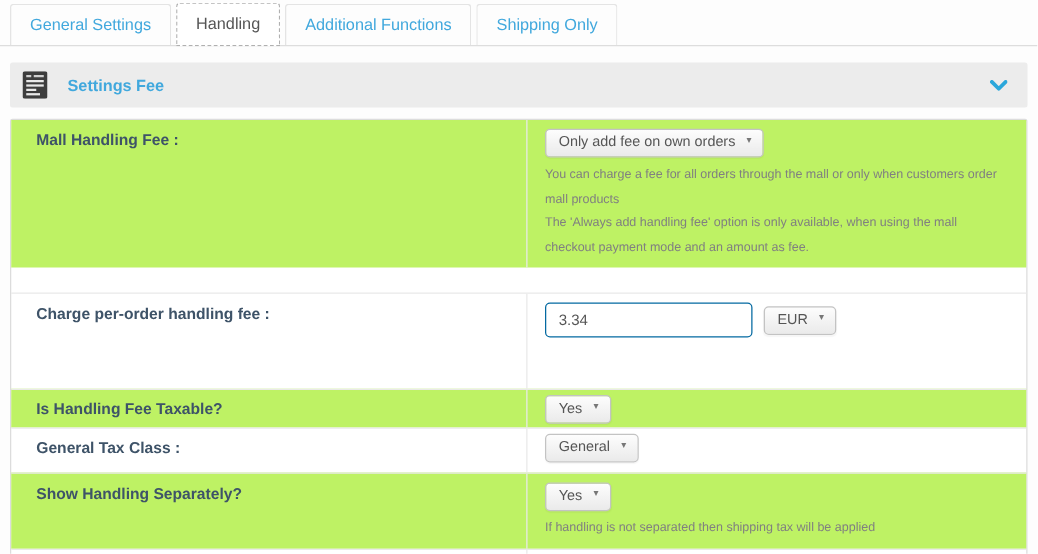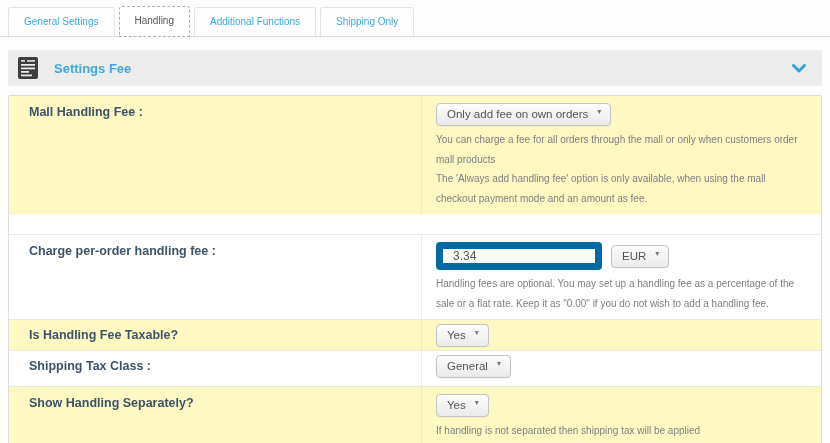--- a/index.html
+++ b/index.html
@@ -15,21 +15,21 @@
   .tabbar {
     padding: 2px 0 0 8px;
     border-bottom: 1px solid #dddddd;
     display: flex;
     align-items: flex-end;
     gap: 4px;
     height: 37px;
     background: #fdfdfd;
   }
   .tab {
-    font-size: 10px;
+    font-size: 13px;
     padding: 8px 15px 9px 15px;
     color: #41a8dd;
     background: #fdfdfd;
     border: 1px solid #e4e4e4;
     border-bottom: none;
     border-radius: 3px 3px 0 0;
     cursor: pointer;
     white-space: nowrap;
     position: relative;
   }
@@ -66,21 +66,21 @@
     margin: 0 8px;
     background: #ffffff;
     border: 1px solid #dcdcdc;
     border-radius: 2px;
   }
   .form-row {
     display: grid;
     grid-template-columns: 412px 1fr;
   }
   .form-row + .form-row { border-top: 1px solid #e9e9e9; }
-  .form-row.alt { background: #fef9c3; }
+  .form-row.alt { background: #bef264; }
   .cell-label {
     padding: 9px 15px 6px 20px;
     font-size: 12.5px;
     font-weight: 600;
     color: #3e5368;
   }
   .cell-field {
     border-left: 1px solid #e9e9e9;
     padding: 7px 16px 6px 14px;
   }
@@ -105,21 +105,21 @@
     color: #555;
     font-size: 11.5px;
     cursor: pointer;
     box-shadow: 0 1px 1px rgba(0,0,0,0.04);
     white-space: nowrap;
   }
   .caret { font-size: 8px; color: #777; line-height: 1; }
   .text-input {
     width: 166px;
     height: 28px;
-    border: 7px solid #0369a1;
+    border: 1px solid #0369a1;
     border-radius: 4px;
     padding: 0 10px;
     font-size: 12px;
     color: #555;
     background: #fff;
     font-family: "Liberation Sans", "DejaVu Sans", sans-serif;
     outline: none;
   }
   .inline-fields { display: flex; align-items: center; gap: 9px; }
   .help { margin-top: 4px; }
@@ -180,38 +180,35 @@
   <div class="form-row r2">
     <div class="cell-label">Charge per-order handling fee :</div>
     <div class="cell-field">
       <div class="inline-fields">
         <input class="text-input" type="text" value="3.34" style="">
         <button class="btn-select">
           <span>EUR</span>
           <span class="caret">▾</span>
         </button>
       </div>
-      <div class="help">
-        <p>Handling fees are optional. You may set up a handling fee as a percentage of the sale or a flat rate. Keep it as "0.00" if you do not wish to add a handling fee.</p>
-      </div>
     </div>
   </div>
 
   <div class="form-row alt r3">
     <div class="cell-label">Is Handling Fee Taxable?</div>
     <div class="cell-field">
       <button class="btn-select">
         <span>Yes</span>
         <span class="caret">▾</span>
       </button>
     </div>
   </div>
 
   <div class="form-row r4">
-    <div class="cell-label">Shipping Tax Class :</div>
+    <div class="cell-label">General Tax Class :</div>
     <div class="cell-field">
       <button class="btn-select">
         <span>General</span>
         <span class="caret">▾</span>
       </button>
     </div>
   </div>
 
   <div class="form-row alt r5">
     <div class="cell-label">Show Handling Separately?</div>

